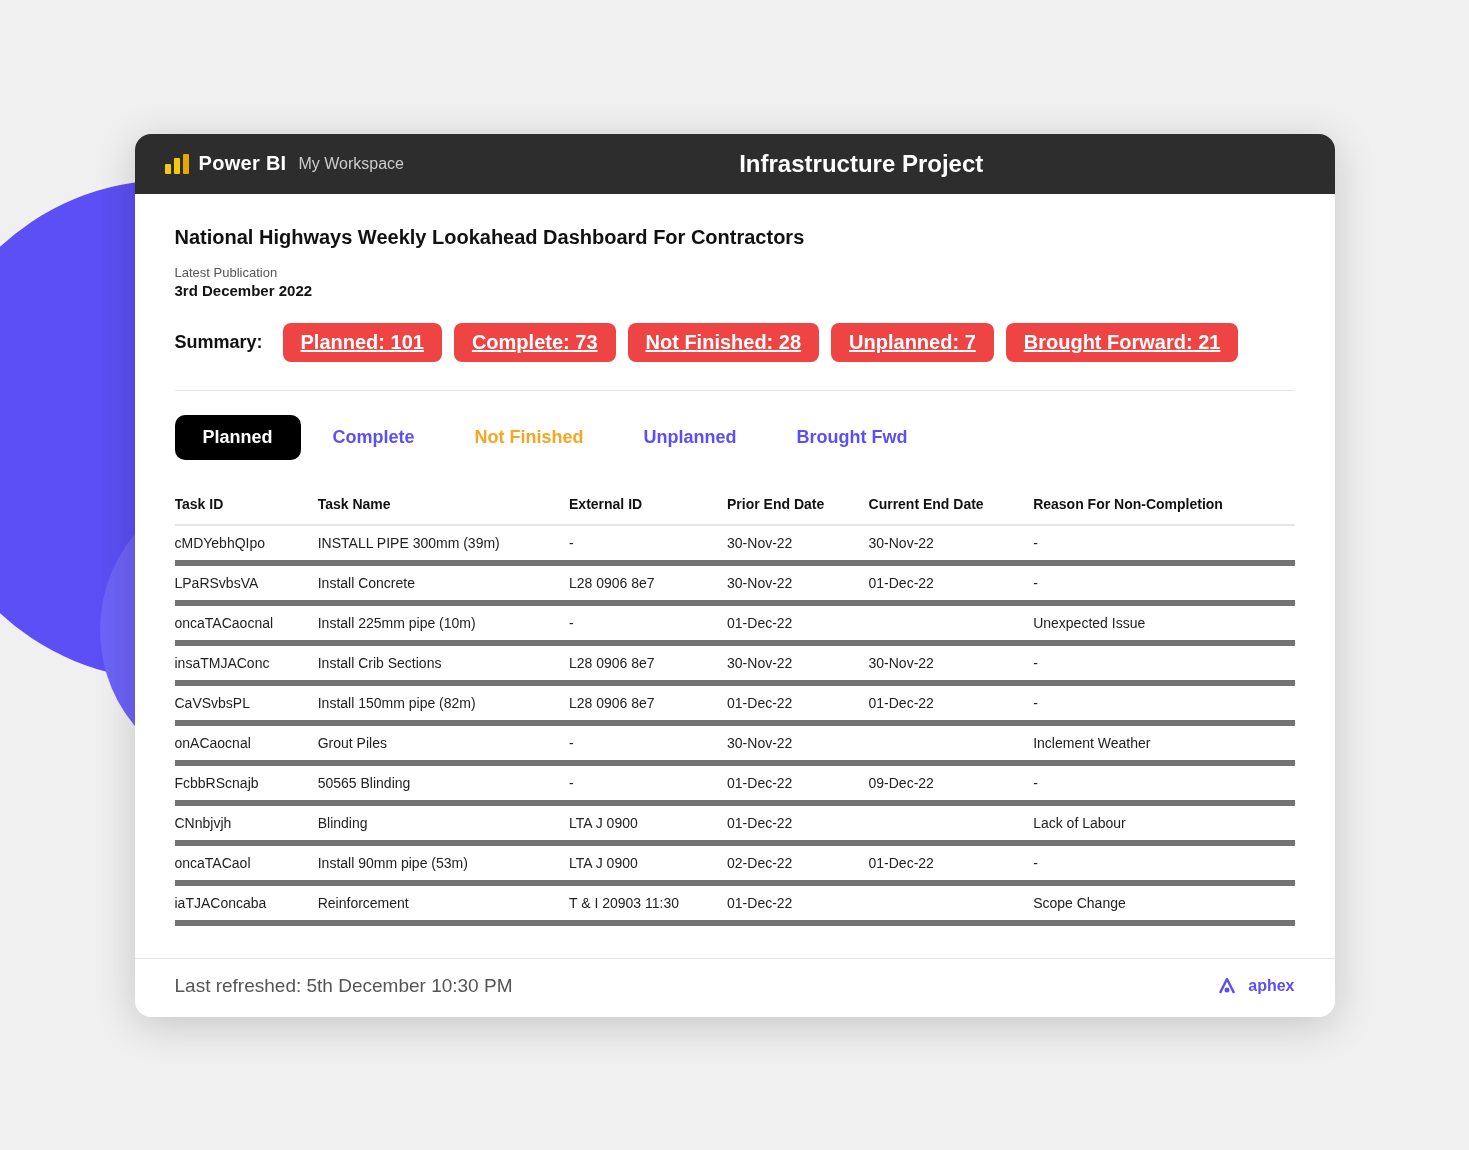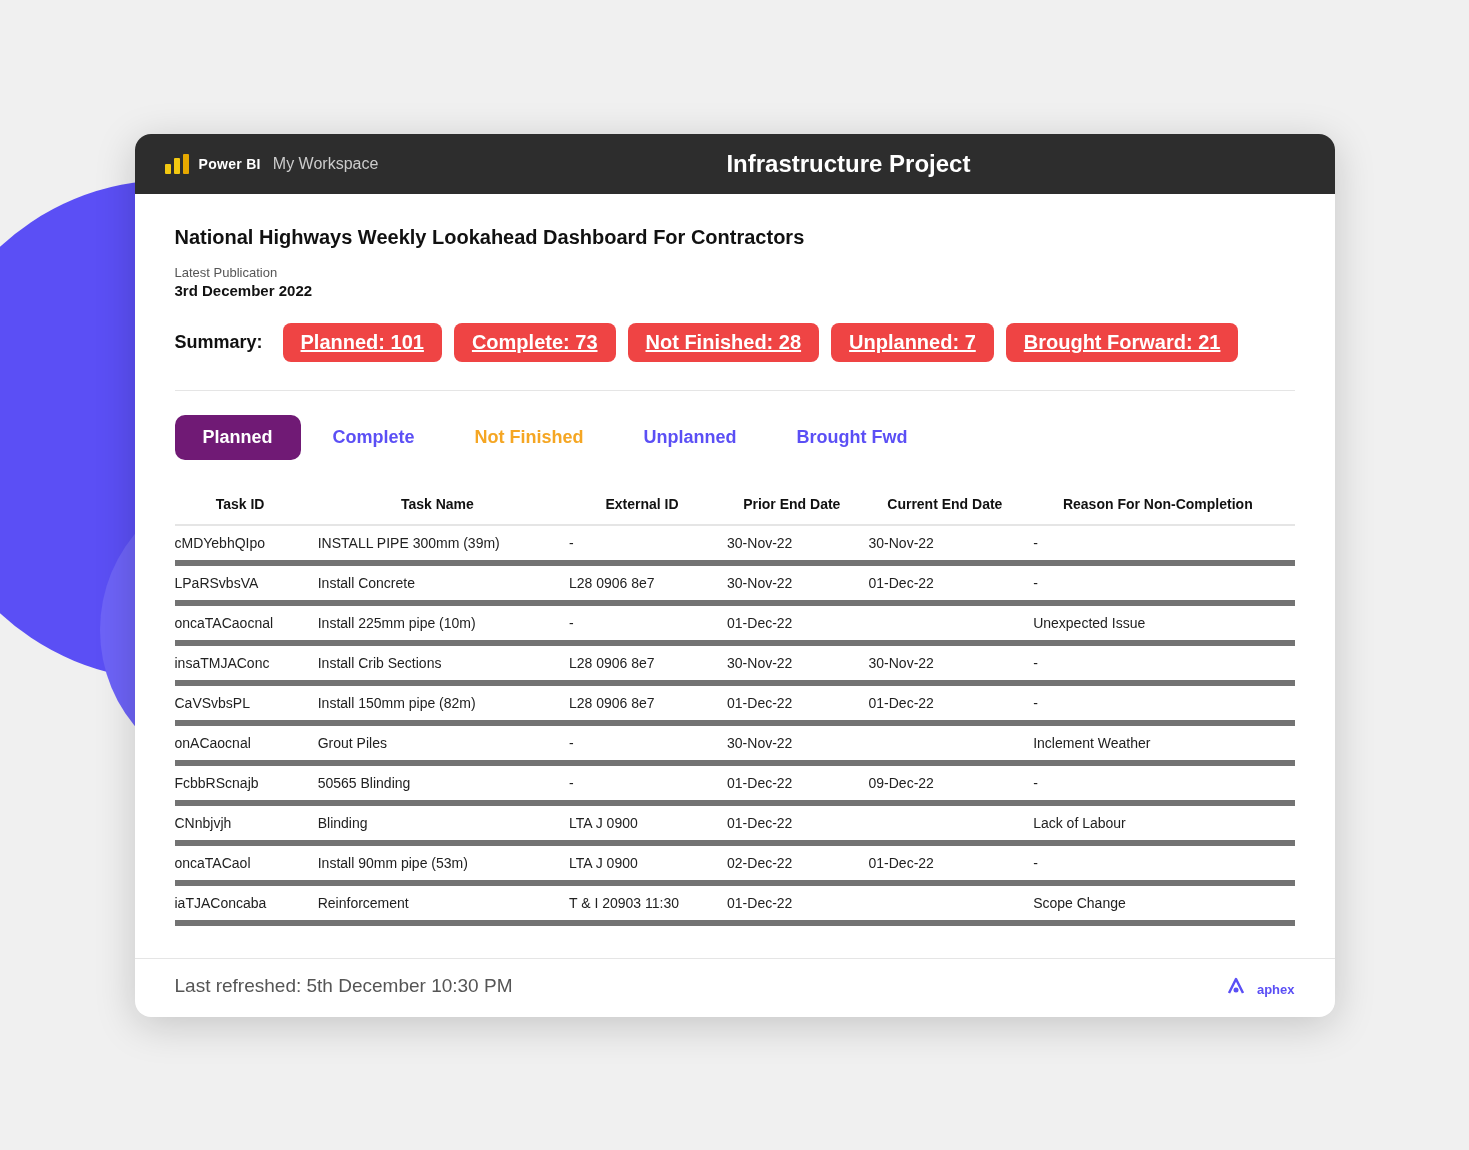--- a/index.html
+++ b/index.html
@@ -56,21 +56,21 @@
       align-items: center;
       gap: 8px;
     }
     .powerbi-icon {
       width: 28px;
       height: 28px;
     }
     .titlebar-brand {
       color: #fff;
       font-weight: 700;
-      font-size: 14px;
+      font-size: 20px;
       letter-spacing: 0.3px;
     }
     .titlebar-workspace {
       color: #ccc;
       font-size: 16px;
       font-weight: 400;
     }
     .titlebar-project {
       color: #fff;
       font-size: 24px;
@@ -134,38 +134,38 @@
     .tab {
       padding: 12px 28px;
       border-radius: 10px;
       font-size: 18px;
       font-weight: 700;
       cursor: pointer;
       border: none;
       background: transparent;
     }
     .tab-active {
-      background: #701a75;
+      background: #000000;
       color: #fff;
     }
     .tab-complete { color: #5b4ff5; }
     .tab-notfinished { color: #f5a623; }
     .tab-unplanned { color: #5b4ff5; }
     .tab-broughtfwd { color: #5b4ff5; }
     .table-container {
       width: 100%;
       overflow-x: auto;
     }
     table {
       width: 100%;
       border-collapse: collapse;
       font-size: 14px;
     }
     thead tr th {
-      text-align: center;
+      text-align: left;
       font-weight: 700;
       color: #111;
       padding: 8px 12px 12px 0;
       border-bottom: 2px solid #e5e5e5;
       white-space: nowrap;
     }
     tbody tr td {
       padding: 9px 12px 9px 0;
       color: #222;
       border-bottom: 6px solid #737373;
@@ -178,25 +178,25 @@
       padding: 16px 40px 20px 40px;
       border-top: 1px solid #e5e5e5;
       margin-top: 8px;
     }
     .footer-refresh {
       font-size: 19px;
       color: #555;
     }
     .aphex-logo {
       display: flex;
-      align-items: flex-end;
+      align-items: center;
       gap: 10px;
       color: #5b4ff5;
       font-weight: 700;
-      font-size: 13px;
+      font-size: 16px;
     }
     .aphex-icon {
       width: 22px;
       height: 22px;
     }
   </style>
 </head>
 <body>
 
 <div class="bg-blob"></div>

